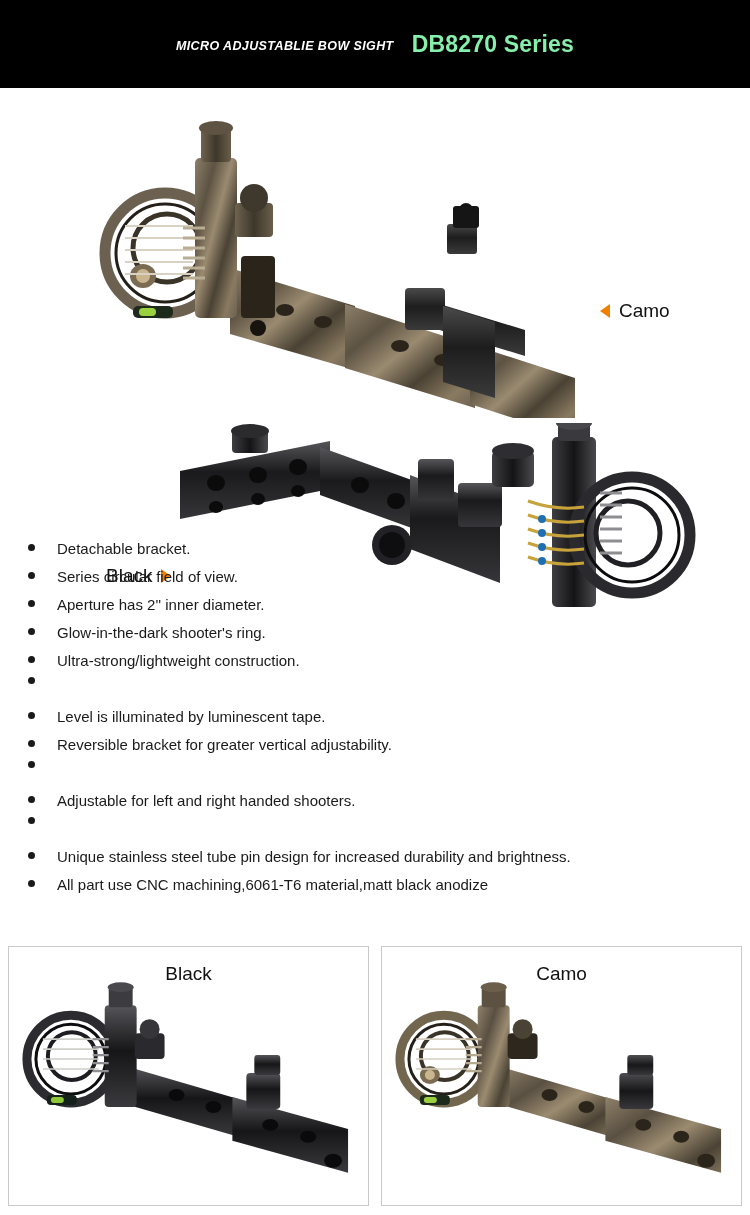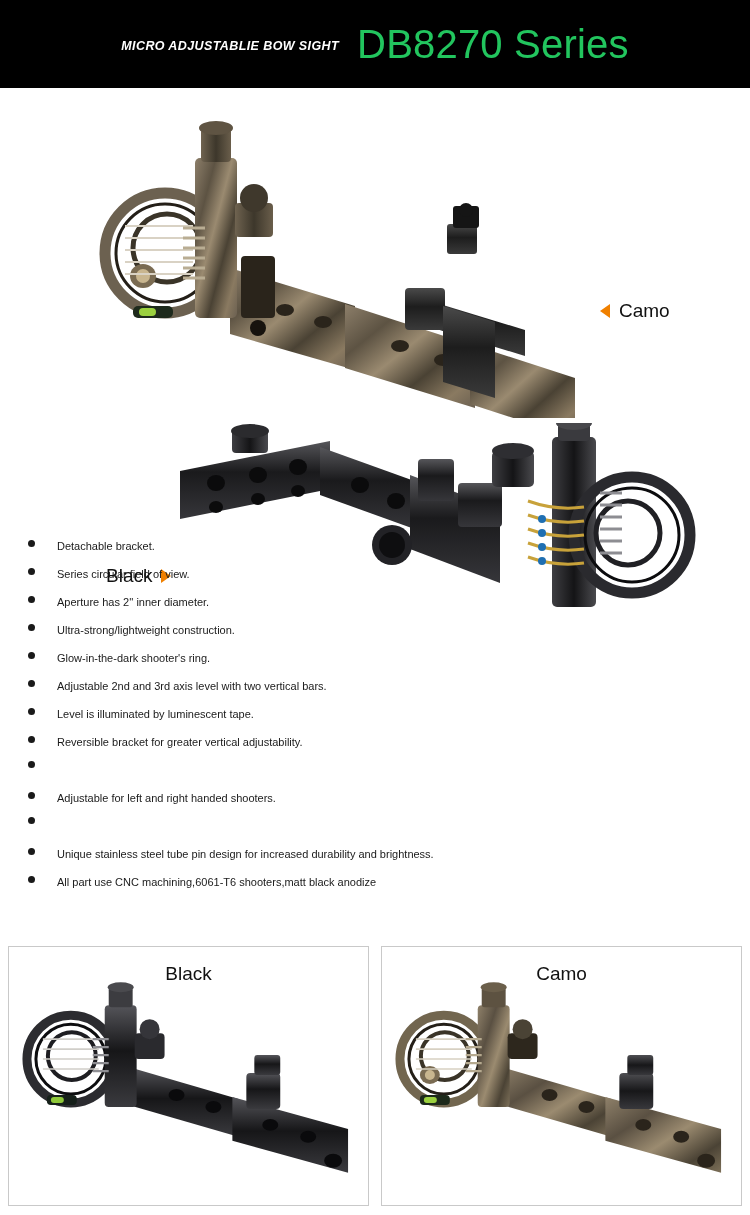--- a/index.html
+++ b/index.html
@@ -36,23 +36,23 @@
     font-style: italic;
     font-weight: bold;
     font-size: 12.5px;
     letter-spacing: 0.4px;
     color: #ffffff;
     white-space: nowrap;
     transform: translateY(2px);
   }
   .header-title {
     font-family: "Liberation Sans", sans-serif;
-    font-weight: normal;
-    font-size: 40px;
-    color: #22c55e;
+    font-weight: bold;
+    font-size: 23px;
+    color: #86efac;
     letter-spacing: 0.2px;
     white-space: nowrap;
   }
 
   
   .hero {
     position: relative;
     width: 750px;
     height: 448px;
     background: #ffffff;
@@ -111,21 +111,21 @@
     flex: 0 0 auto;
     width: 7px;
     height: 7px;
     border-radius: 50%;
     background: #1a1a1a;
     margin-right: 22px;
     position: relative;
     top: -3px;
   }
   .feature-text {
-    font-size: 11px;
+    font-size: 15px;
     color: #1a1a1a;
     line-height: 1.2;
     white-space: nowrap;
   }
 
   
   .panels {
     position: absolute;
     left: 0;
     top: 946px;
@@ -349,29 +349,28 @@
   <div class="feature-row">
     <span class="bullet"></span>
     <span class="feature-text">Series circular field of view.</span>
   </div>
   <div class="feature-row">
     <span class="bullet"></span>
     <span class="feature-text">Aperture has 2'' inner diameter.</span>
   </div>
   <div class="feature-row">
     <span class="bullet"></span>
+    <span class="feature-text">Glow-in-the-dark shooter's ring.</span>
+  </div>
+  <div class="feature-row">
+    <span class="bullet"></span>
     <span class="feature-text">Ultra-strong/lightweight construction.</span>
   </div>
   <div class="feature-row">
     <span class="bullet"></span>
-    <span class="feature-text">Glow-in-the-dark shooter's ring.</span>
-  </div>
-  <div class="feature-row">
-    <span class="bullet"></span>
-    <span class="feature-text">Adjustable 2nd and 3rd axis level with two vertical bars.</span>
   </div>
   <div class="feature-row">
     <span class="bullet"></span>
     <span class="feature-text">Level is illuminated by luminescent tape.</span>
   </div>
   <div class="feature-row">
     <span class="bullet"></span>
     <span class="feature-text">Reversible bracket for greater vertical adjustability.</span>
   </div>
   <div class="feature-row">
@@ -383,21 +382,21 @@
   </div>
   <div class="feature-row">
     <span class="bullet"></span>
   </div>
   <div class="feature-row">
     <span class="bullet"></span>
     <span class="feature-text">Unique stainless steel tube pin design for increased durability and brightness.</span>
   </div>
   <div class="feature-row">
     <span class="bullet"></span>
-    <span class="feature-text">All part use CNC machining,6061-T6 shooters,matt black anodize</span>
+    <span class="feature-text">All part use CNC machining,6061-T6 material,matt black anodize</span>
   </div>
 </div>
 
 <div class="panels">
 
   <div class="panel">
     <div class="panel-label black-lbl">Black</div>
     <div class="panel-art">
       <svg width="100%" height="100%" viewBox="0 0 360 215" preserveAspectRatio="xMidYMid meet">
         <defs>

